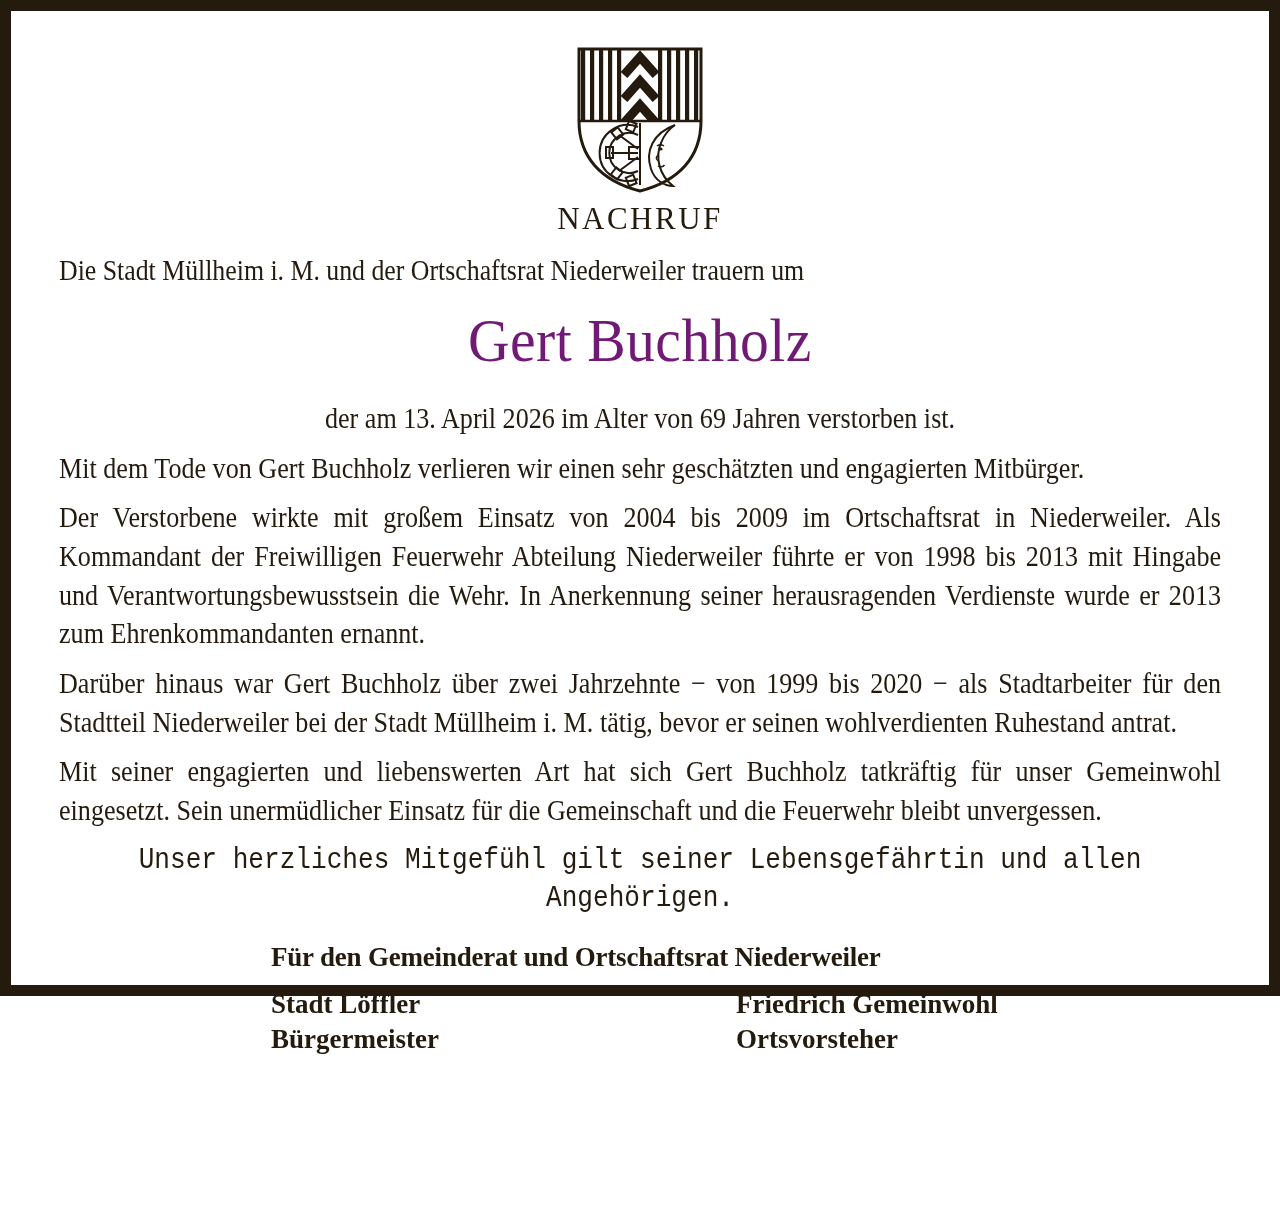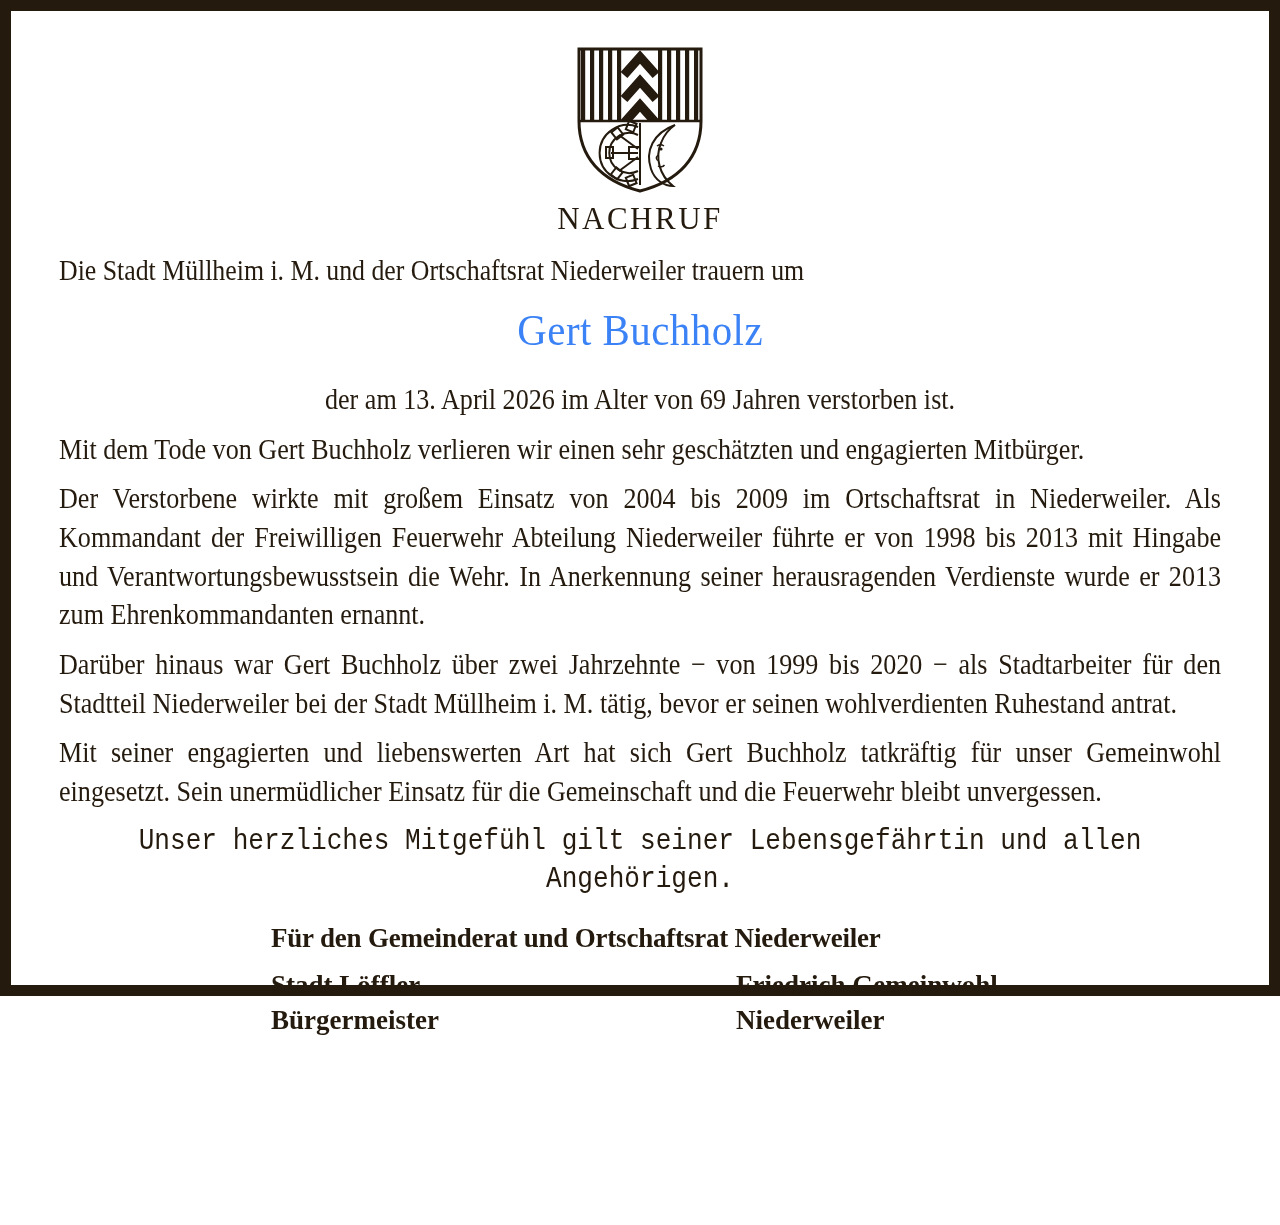--- a/index.html
+++ b/index.html
@@ -62,23 +62,23 @@
     line-height: 1.2;
     transform: scaleX(0.86);
     transform-origin: left center;
     white-space: nowrap;
     margin: 0 0 14px 0;
     color: #241a0e;
   }
 
   .deceased-name {
     text-align: center;
-    font-size: 44px;
+    font-size: 62px;
     line-height: 1.05;
-    color: #3b82f6;
+    color: #701a75;
     margin: 6px 0 26px 0;
     font-family: "Liberation Serif", "DejaVu Serif", serif;
     letter-spacing: 0.5px;
   }
   .deceased-name span {
     display: inline-block;
     transform: scaleX(0.93);
   }
 
   .body-block {
@@ -248,20 +248,20 @@
 
     <div class="sig-block">
       <div class="sig-heading">Für den Gemeinderat und Ortschaftsrat Niederweiler</div>
       <div class="sig-row">
         <div class="sig-col">
           <span class="sig-name">Stadt Löffler</span>
           <span class="sig-role">Bürgermeister</span>
         </div>
         <div class="sig-col">
           <span class="sig-name">Friedrich Gemeinwohl</span>
-          <span class="sig-role">Niederweiler</span>
+          <span class="sig-role">Ortsvorsteher</span>
         </div>
       </div>
     </div>
 
     <div class="spacer"></div>
   </div>
 </div>
 
 </body></html>

